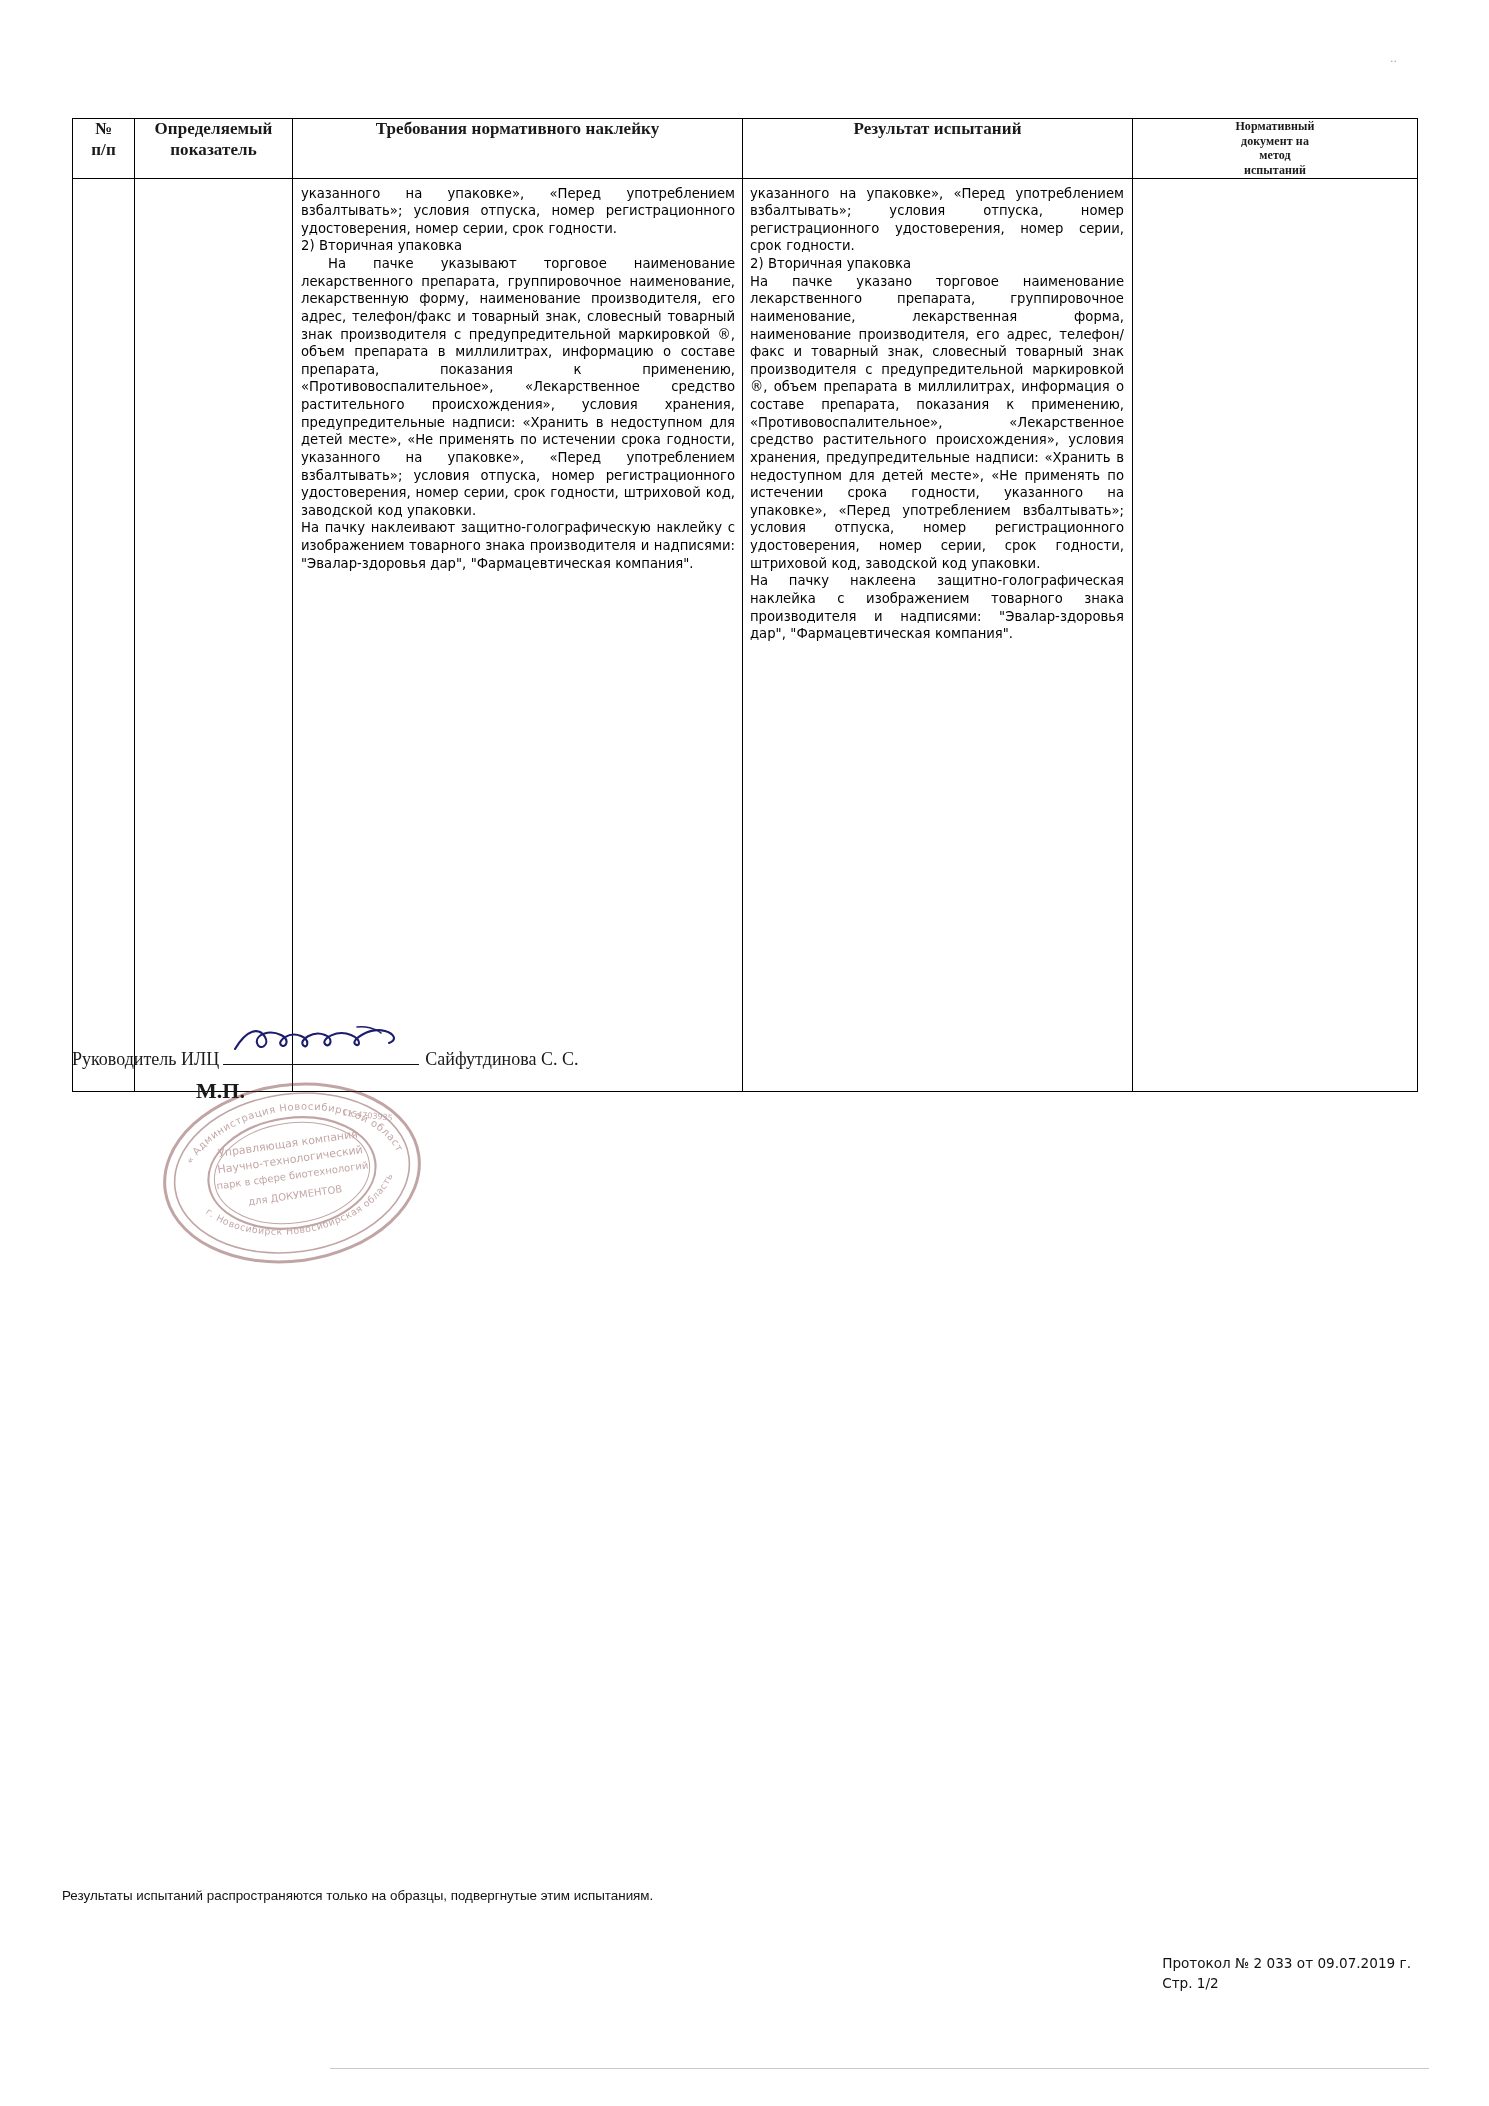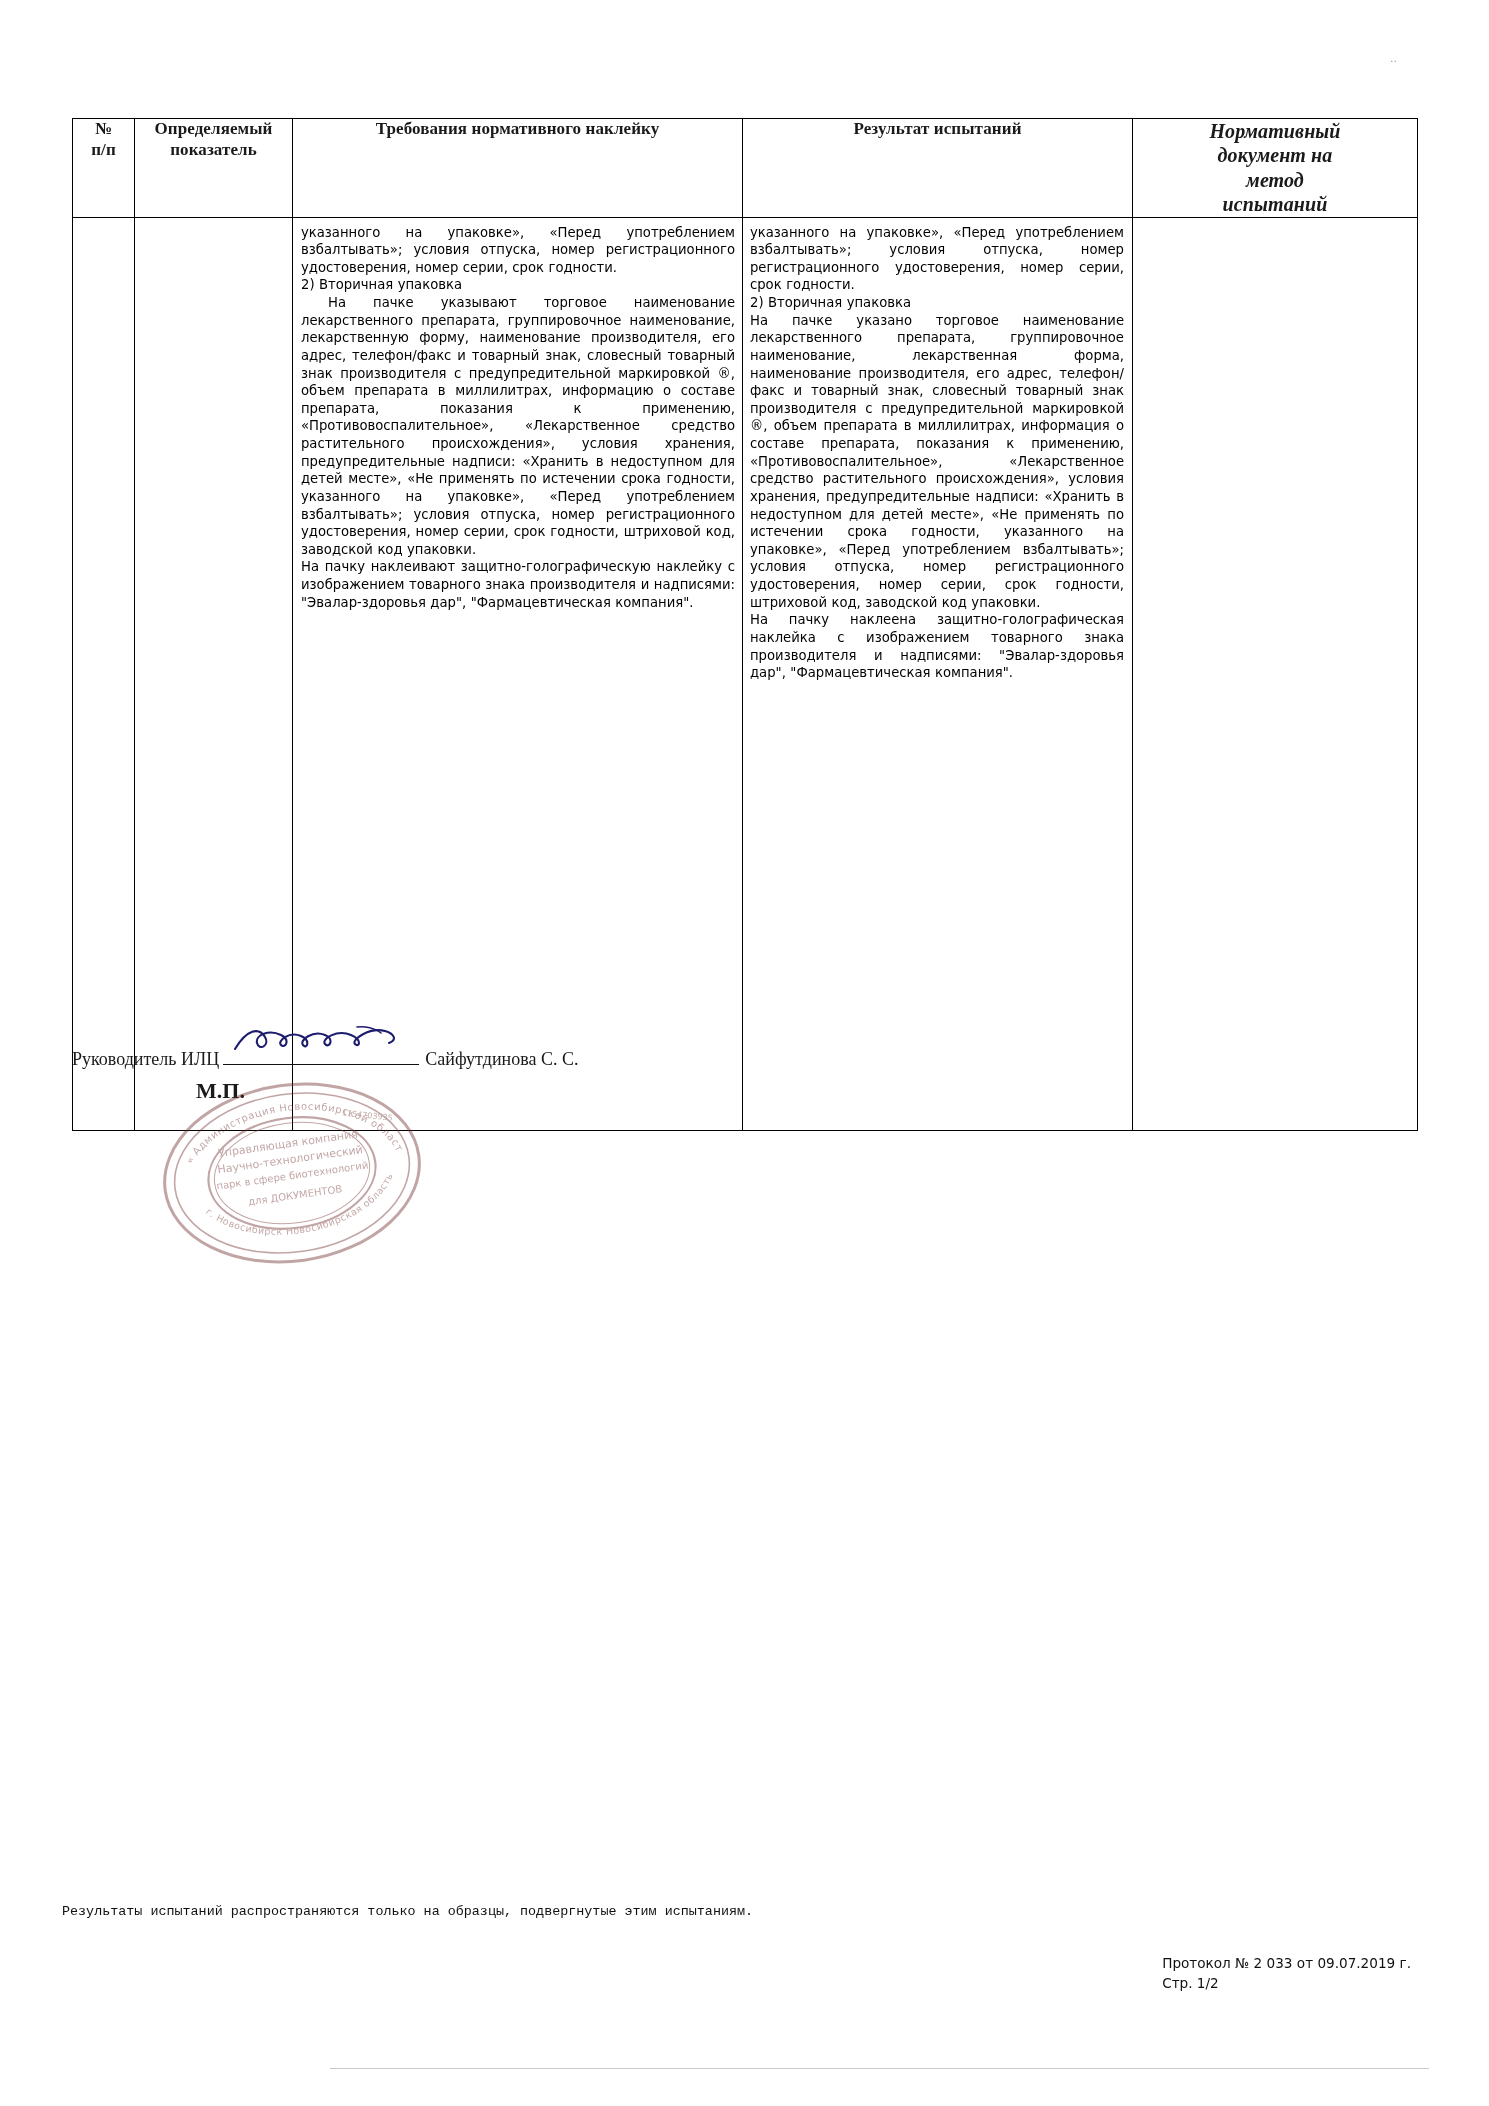--- a/index.html
+++ b/index.html
@@ -44,21 +44,21 @@
 
   .hdr-cell {
     text-align: center;
     font-weight: bold;
     font-size: 17px;
     line-height: 1.22;
     padding: 9px 6px 10px 6px;
     font-family: "Liberation Serif", serif;
     letter-spacing: 0.1px;
   }
-  .hdr-cell.small { font-size: 20px; font-style: italic; }
+  .hdr-cell.small { font-size: 12px; }
 
   .body-cell {
     height: 912px;
   }
 
   .cell-text {
     font-family: "DejaVu Sans", sans-serif;
     font-size: 13.2px;
     line-height: 1.335;
     text-align: justify;
@@ -120,25 +120,24 @@
     opacity: 0.42;
     pointer-events: none;
   }
 
   
   .footer-notes {
     position: absolute;
     left: 62px;
     top: 1886px;
     width: 1100px;
-    font-family: Liberation Mono, monospace;
+    font-family: Liberation Sans, sans-serif;
     font-size: 13.4px;
     line-height: 1.45;
     color: #111;
-    margin-top: 16px;
   }
   .footer-right {
     position: absolute;
     right: 78px;
     top: 1953px;
     text-align: left;
     font-family: "DejaVu Sans", sans-serif;
     font-size: 13.6px;
     line-height: 1.5;
     color: #111;

